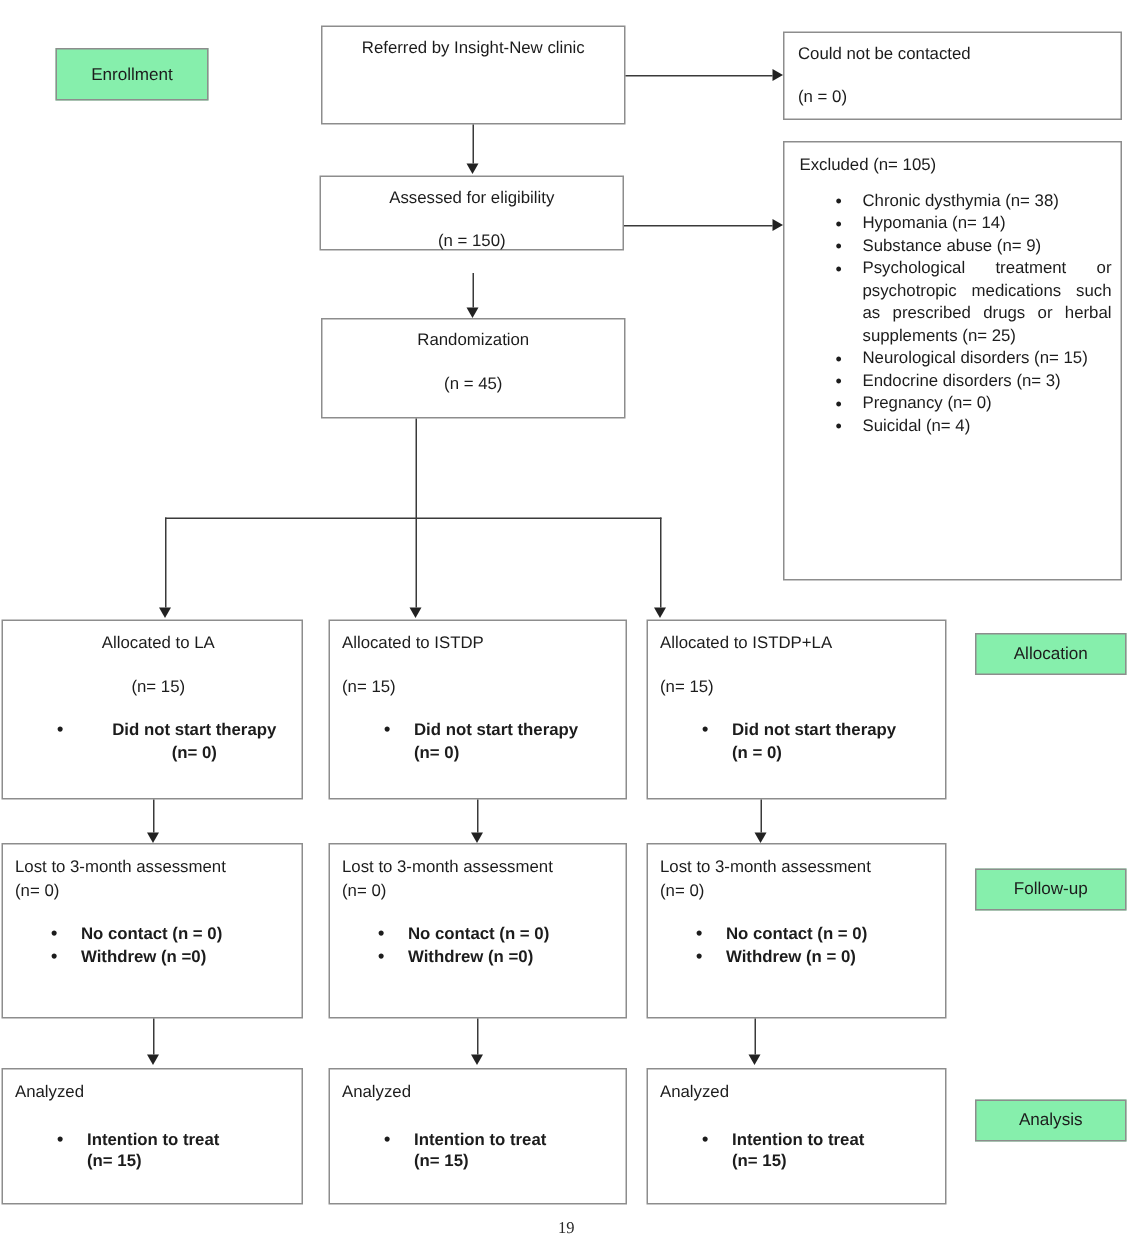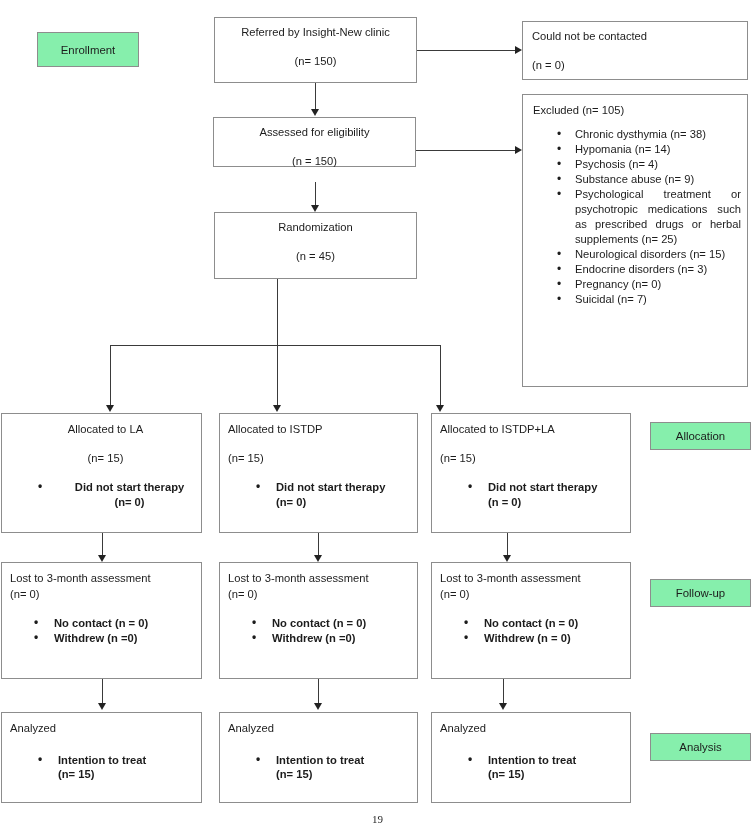--- a/index.html
+++ b/index.html
@@ -114,21 +114,20 @@
 
 <div id="page">
 
   <div class="stage" style="left:37px;top:32px;width:102px;height:35px;">
     <span>Enrollment</span>
   </div>
 
   <div class="box" style="left:214px;top:17px;width:203px;height:66px;">
     <div class="pad">
       <div class="line1" style="text-align:center;">Referred by Insight-New clinic</div>
-      <div class="line2" style="text-align:center;">(n= 150)</div>
     </div>
   </div>
 
   <div class="box" style="left:522px;top:21px;width:226px;height:59px;">
     <div class="pad">
       <div class="line1">Could not be contacted</div>
       <div class="line2">(n = 0)</div>
     </div>
   </div>
 
@@ -144,27 +143,26 @@
       <div class="line2" style="text-align:center;">(n = 150)</div>
     </div>
   </div>
 
   <div class="box" style="left:522px;top:94px;width:226px;height:293px;">
     <div style="padding:8px 0 0 10px;">
       <div style="margin:0 0 9px 0;">Excluded (n= 105)</div>
       <ul class="exl">
         <li>Chronic dysthymia (n= 38)</li>
         <li>Hypomania (n= 14)</li>
-        <li>Psychosis (n= 4)</li>
         <li>Substance abuse (n= 9)</li>
         <li>Psychological treatment or psychotropic medications such as prescribed drugs or herbal supplements (n= 25)</li>
         <li>Neurological disorders (n= 15)</li>
         <li>Endocrine disorders (n= 3)</li>
         <li>Pregnancy (n= 0)</li>
-        <li>Suicidal (n= 7)</li>
+        <li>Suicidal (n= 4)</li>
       </ul>
     </div>
   </div>
 
   <div class="hline" style="left:416px;top:150px;width:99px;"></div>
   <div class="arrow-right" style="left:515px;top:145.5px;"></div>
 
   <div class="vline" style="left:315px;top:182px;height:23px;"></div>
   <div class="arrow-down" style="left:310.5px;top:205px;"></div>
 

